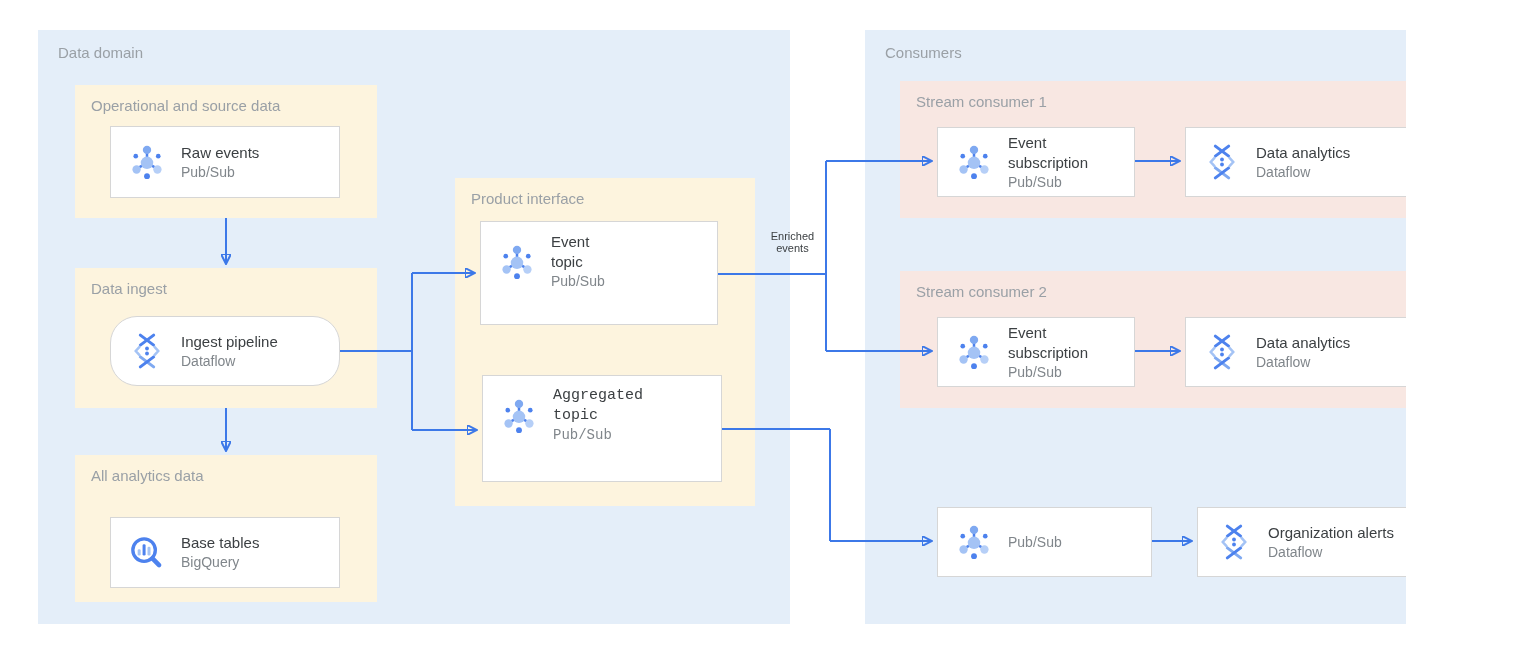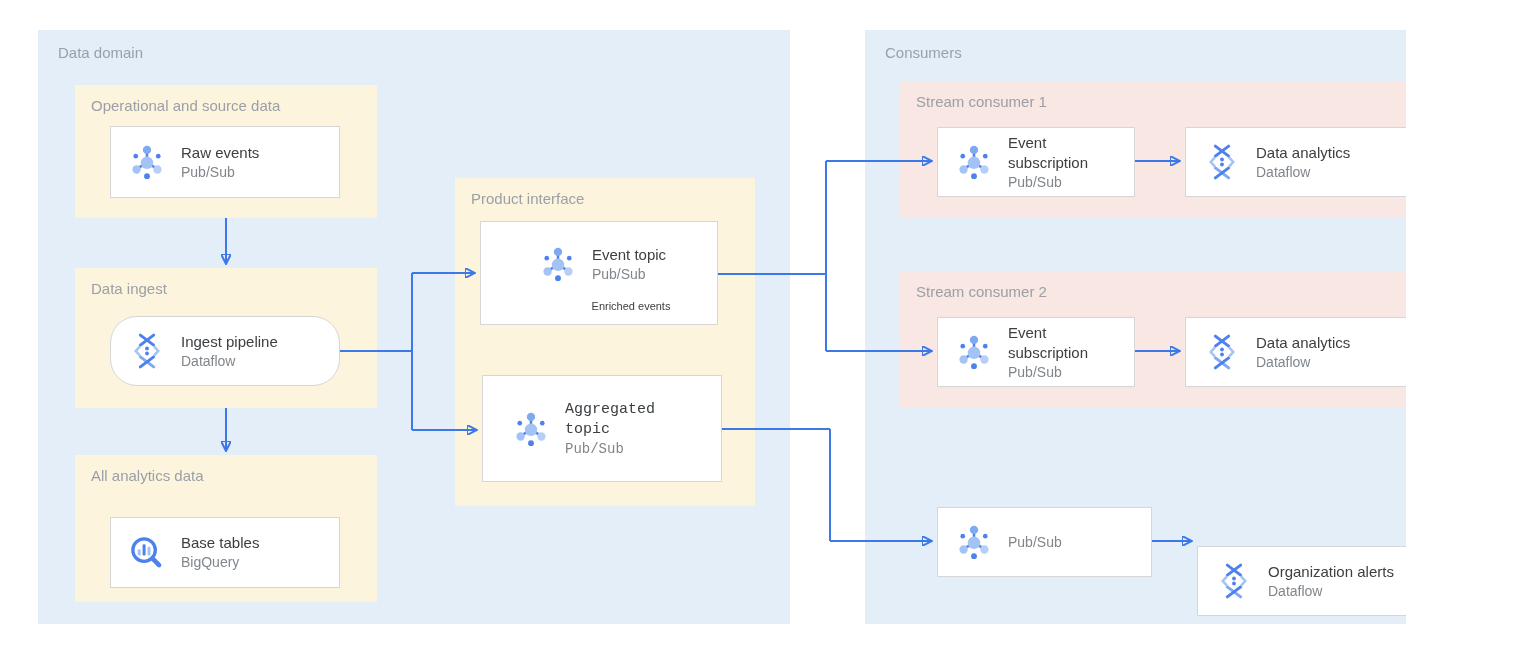--- a/index.html
+++ b/index.html
@@ -14,21 +14,21 @@
   .panel{position:absolute;background:var(--c-panel-blue);}
   .panel-title{position:absolute;left:20px;top:14px;font-size:15px;color:var(--c-label-gray);}
   .group{position:absolute;}
   .group.cream{background:var(--c-box-cream);}
   .group.pink{background:var(--c-box-pink);}
   .group-label{position:absolute;left:16px;top:12px;font-size:15px;color:var(--c-label-gray);white-space:nowrap;}
   .card{position:absolute;background:#fff;border:1px solid var(--c-card-border);display:flex;align-items:center;padding:0 10px 0 16px;gap:14px;}
   .card .txt{display:flex;flex-direction:column;justify-content:center;}
   .card .title{font-size:15px;color:var(--c-title-dark);line-height:20px;}
   .card .subtitle{font-size:14px;color:var(--c-subtitle-gray);line-height:19px;}
-  .card.topic{flex-direction:column;align-items:center;padding:12px;gap:0;}
+  .card.topic{flex-direction:row;align-items:flex-start;padding:0;gap:0;}
   .topic-row{display:flex;align-items:center;gap:14px;padding:10px 10px 8px 16px;flex:1;}
   .topic-divider{height:1px;background:var(--c-divider);margin:0 8px 0 78px;}
   .topic-tag{font-size:11px;color:var(--c-title-dark);text-align:center;padding:8px 6px 10px 70px;}
   .icon{width:40px;height:40px;flex:0 0 40px;}
   svg.arrows{position:absolute;left:0;top:0;pointer-events:none;}
   svg.arrows path{stroke:var(--c-arrow);stroke-width:2;fill:none;}
 </style>
 </head>
 <body>
 
@@ -193,21 +193,21 @@
   </div>
 
   <div class="card" style="left:937px;top:507px;width:215px;height:70px;">
     <svg class="icon">
         <use href="#sym-pubsub" xlink:href="#sym-pubsub"></use>
       </svg>
     <div class="txt">
       <span class="subtitle">Pub/Sub</span>
     </div>
   </div>
-  <div class="card" style="left:1197px;top:507px;width:240px;height:70px;margin-top:39px;">
+  <div class="card" style="left:1197px;top:507px;width:240px;height:70px;">
     <svg class="icon">
         <use href="#sym-dataflow" xlink:href="#sym-dataflow"></use>
       </svg>
     <div class="txt">
       <span class="title">Organization alerts</span>
       <span class="subtitle">Dataflow</span>
     </div>
   </div>
 
   <svg class="arrows" width="1534" height="660" viewBox="0 0 1534 660">

